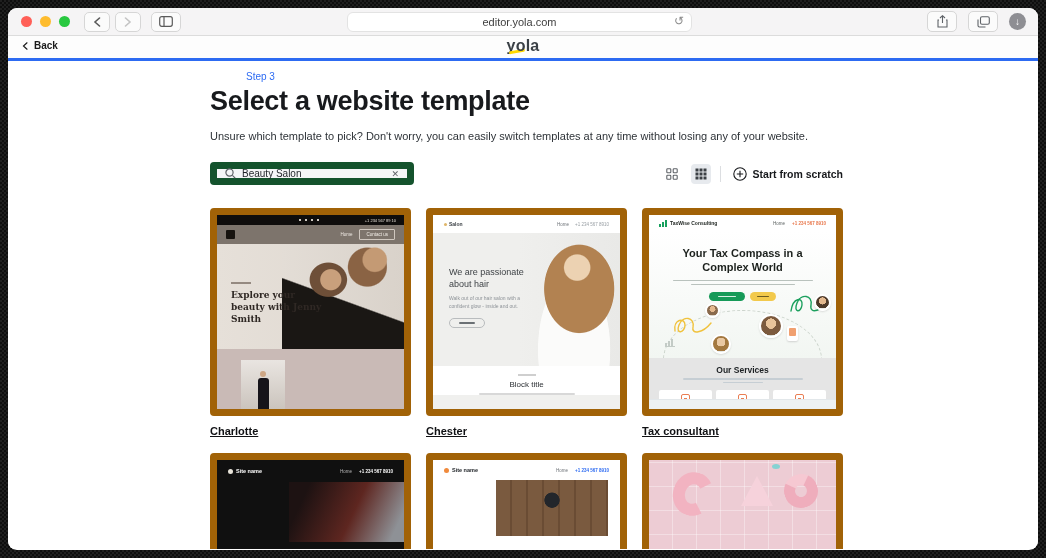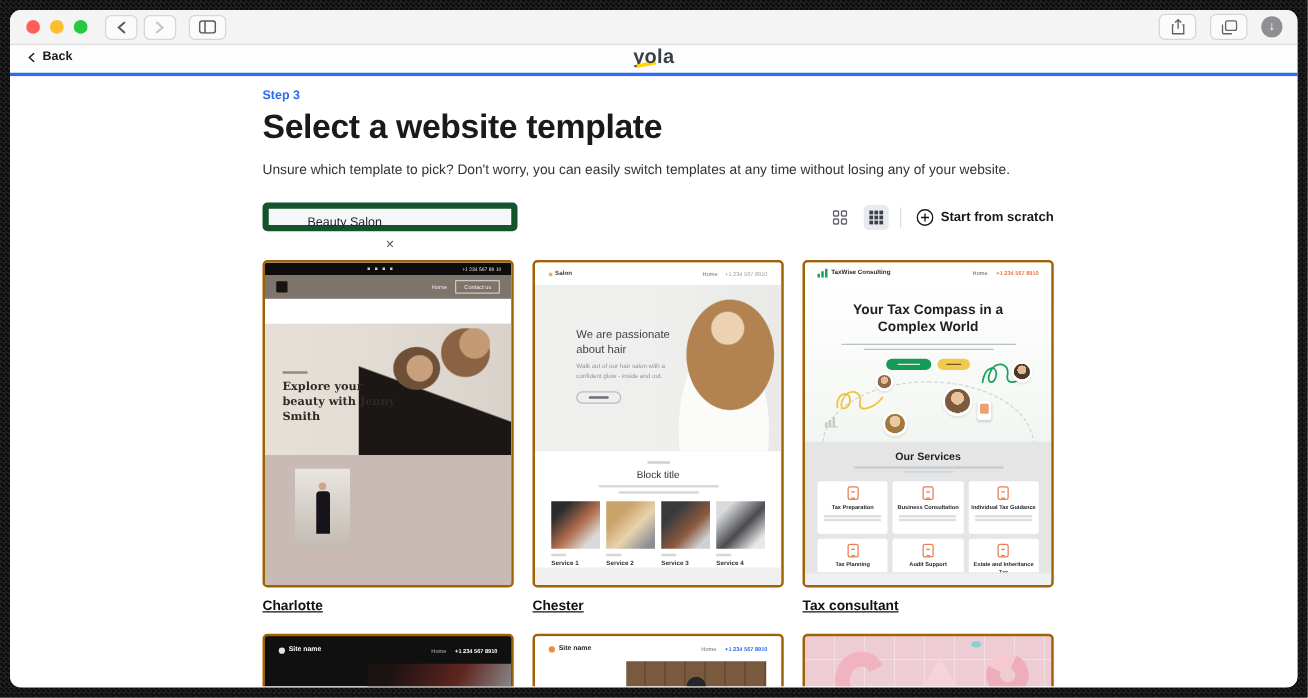--- a/index.html
+++ b/index.html
@@ -54,59 +54,59 @@
   }
   .yolalogo .o { position:relative; z-index:0; display:inline-block; }
   .yolalogo .o::before {
     content:""; position:absolute; z-index:-1; left:-7px; bottom:2px;
     width:16px; height:3px; background:#ffd900; border-radius:2px; transform:rotate(-10deg);
   }
   .bluebar { height:3px; background:#2d6bf2; }
   
   .content { height:488px; overflow:hidden; background:#fff; }
   .inner { margin-left:202px; width:633px; padding-top:10px; }
-  .step { font-size:10px; font-weight:700; color:#2d6bf2; }
+  .step { font-size:10px; font-weight:400; color:#2d6bf2;margin-left:36px; }
   .title { margin-top:4px; font-size:27px; font-weight:800; color:#181a1d; letter-spacing:-.3px; }
   .subtitle { margin-top:13px; font-size:11px; color:#2e3338; }
   .controls { margin-top:20px; display:flex; justify-content:space-between; align-items:center; }
   .searchbox {
-    width:204px; height:23px; background:#f5f6f7; border:5px solid #14532d;
-    border-radius:4px; display:flex; align-items:center; padding:0 8px; gap:6px;flex-direction:column;
+    width:204px; height:23px; background:#f5f6f7; border:7px solid #14532d;
+    border-radius:4px; display:flex; align-items:center; padding:0 8px; gap:6px;
   }
   .searchbox input {
     flex:1; border:none; outline:none; background:transparent;
     font-size:10px; color:#1f2328; font-family:"Liberation Sans",sans-serif;
   }
   .clearx { font-size:9px; color:#5f6368; cursor:pointer; }
   .rightctl { display:flex; align-items:center; gap:9px; }
   .gridbtn { width:20px; height:20px; border-radius:4px; display:flex; align-items:center; justify-content:center; }
   .gridbtn.active { background:#e7eaee; }
   .vdiv { width:1px; height:16px; background:#dcdee1; }
   .scratch { display:flex; align-items:center; gap:6px; margin-left:3px; }
   .scratchlbl { font-size:10.5px; font-weight:600; color:#17191c; }
   
   .grid { margin-top:23px; display:grid; grid-template-columns:201px 201px 201px; column-gap:15px; }
   .grid2 { margin-top:16px; }
   .tcard {
-    width:201px; height:262px; border:2px solid #a16207; border-radius:4px;
+    width:201px; height:208px; border:7px solid #a16207; border-radius:4px;
     overflow:hidden; position:relative; background:#fff; cursor:pointer;
   }
   .cardlabel { margin-top:9px; font-size:11px; font-weight:700; color:#101114;text-decoration:underline; }
   .bar { height:2px; background:#c9c9c9; border-radius:1px; margin:2.5px 0; }
   
   .ch-top { height:10px; background:#0f0d0c; display:flex; align-items:center; padding:0 8px; }
   .ch-social { display:flex; gap:4px; margin-left:74px; }
   .ch-social i { width:2px; height:2px; background:#cfc9c2; display:block; }
   .ch-phone { margin-left:auto; font-size:4px; color:#e8e2da; }
   .ch-nav { height:19px; background:#7d746c; display:flex; align-items:center; padding:0 9px; }
   .ch-logo { width:9px; height:9px; background:#17130f; border-radius:1px; }
   .ch-nav-r { margin-left:auto; display:flex; align-items:center; gap:7px; }
   .ch-home { font-size:4.5px; color:#efeae4; }
   .ch-contact { font-size:4.5px; color:#f4efe9; border:1px solid #cfc7bf; padding:2px 6px; border-radius:1px; }
-  .ch-hero { height:105px; position:relative; background:linear-gradient(90deg,#e6e0d9,#ded7cf);margin-top:20px; }
+  .ch-hero { height:105px; position:relative; background:linear-gradient(90deg,#e6e0d9,#ded7cf); }
   .ch-photo {
     position:absolute; right:0; top:0; width:122px; height:105px;
     background:
       radial-gradient(circle at 76% 15%, #c49a74 0 9%, transparent 10%),
       radial-gradient(circle at 70% 22%, #8a6344 0 16%, transparent 17%),
       radial-gradient(circle at 40% 34%, #c9a07c 0 10%, transparent 11%),
       radial-gradient(ellipse at 38% 34%, #6e4f38 0 17%, transparent 18%),
       linear-gradient(200deg, transparent 52%, #1a1714 53%),
       linear-gradient(90deg,#e3ddd6,#d9d2ca);
   }
@@ -137,21 +137,21 @@
   .cs-phone { font-size:4.5px; color:#9aa0a5; }
   .cs-hero { height:133px; background:#efefed; position:relative; }
   .cs-portrait {
     position:absolute; right:0; top:0; width:102px; height:133px;
     background:
       radial-gradient(circle at 58% 26%, #ecd2b2 0 11%, transparent 12%),
       radial-gradient(ellipse at 60% 42%, #b28251 0 40%, transparent 41%),
       radial-gradient(ellipse at 55% 88%, #fbfbfa 0 45%, transparent 46%),
       linear-gradient(90deg,#efefed,#e9e9e7);
   }
-  .cs-herotext { position:absolute; left:33px; top:34px; width:92px; }
+  .cs-herotext { position:absolute; left:16px; top:34px; width:92px; }
   .cs-heading { font-size:9px; color:#3f4347; line-height:1.3; }
   .cs-sub { margin-top:5px; font-size:5px; color:#8e9398; line-height:1.5; }
   .cs-pill { margin-top:8px; width:36px; height:10px; border:1px solid #b9bcbe; border-radius:6px; display:flex; align-items:center; justify-content:center; }
   .cs-pill .bar { width:16px; margin:0; background:#6b7074; }
   .cs-block { height:96px; background:#fff; text-align:center; padding-top:8px; }
   .cs-kicker { width:18px; height:2px; background:#cfcfcf; margin:0 auto 4px; }
   .cs-blocktitle { font-size:8px; color:#2e3236; }
   .cs-blocksub { width:96px; margin:4px auto 0; }
   .cs-blocksub .bar { background:#d8d8d8; }
   .cs-services { display:grid; grid-template-columns:repeat(4,1fr); gap:5px; padding:4px 13px 0; text-align:left; }
@@ -254,20 +254,24 @@
             <path d="M1.5 1 L6 5 L1.5 9" stroke="#c4c4c4" stroke-width="1.6" fill="none" stroke-linecap="round"></path>
           </svg>
       </div>
     </div>
     <div class="chromebtn sidebarbtn">
       <svg width="14" height="11" viewBox="0 0 14 11">
           <rect x="0.7" y="0.7" width="12.6" height="9.6" rx="2" stroke="#5a5a5a" fill="none" stroke-width="1.2"></rect>
           <line x1="5" y1="0.7" x2="5" y2="10.3" stroke="#5a5a5a" stroke-width="1.2"></line>
         </svg>
     </div>
+    <div class="addressbar">
+      <span>editor.yola.com</span>
+      <span class="reload">↺</span>
+    </div>
     <div class="chromeright">
       <div class="chromebtn" style="width:30px;height:21px">
         <svg width="11" height="13" viewBox="0 0 11 13">
             <path d="M2 5 H1 V12 H10 V5 H9" stroke="#5f6368" fill="none" stroke-width="1.1"></path>
             <path d="M5.5 8 V1 M3 3 L5.5 0.7 L8 3" stroke="#5f6368" fill="none" stroke-width="1.1"></path>
           </svg>
       </div>
       <div class="chromebtn" style="width:30px;height:21px">
         <svg width="13" height="12" viewBox="0 0 13 12">
             <rect x="3.5" y="0.7" width="8.8" height="7.6" rx="1.5" stroke="#5f6368" fill="none" stroke-width="1.1"></rect>

